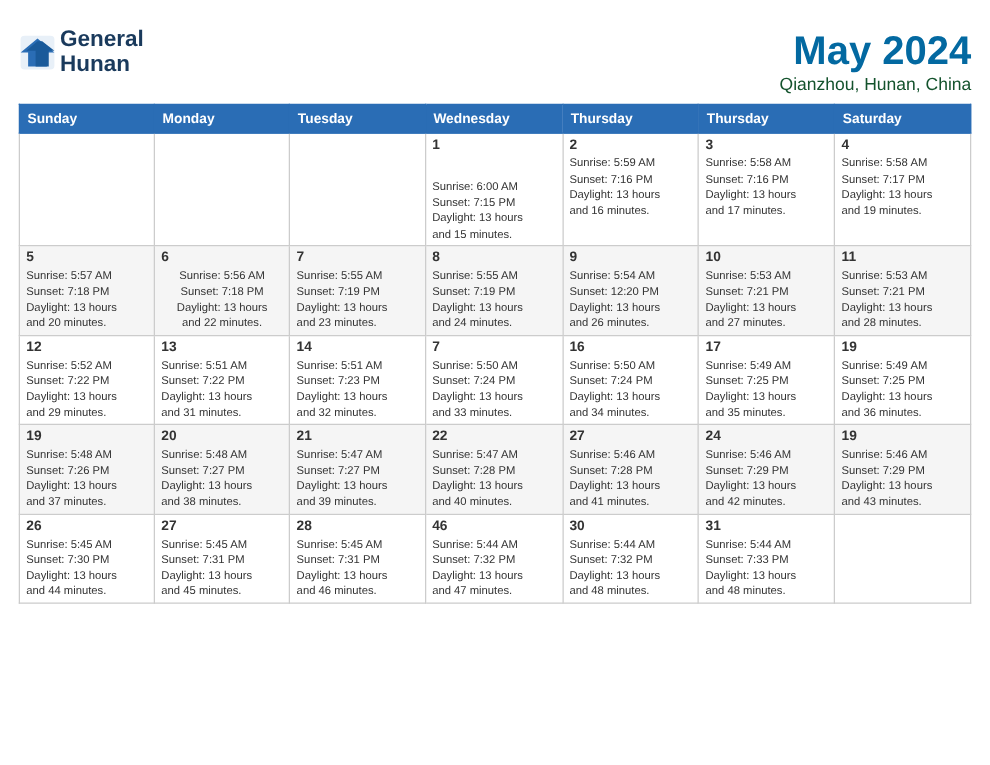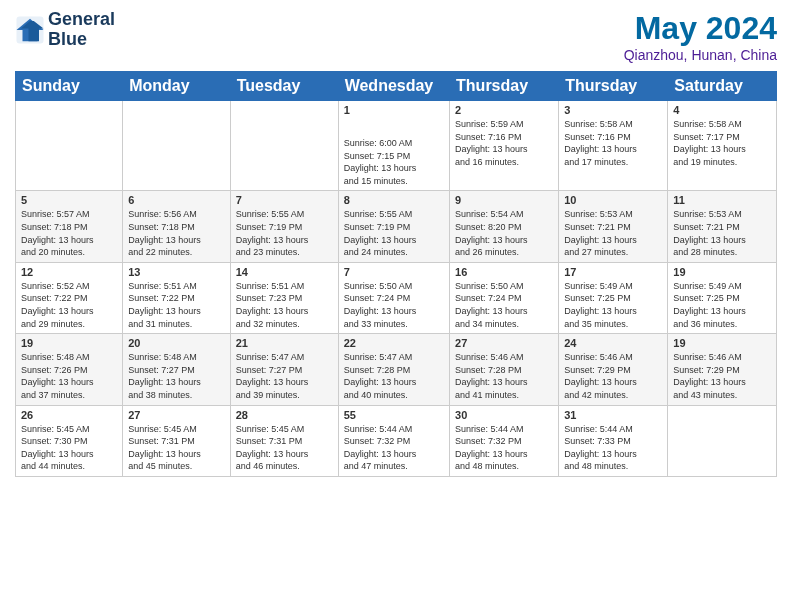--- a/index.html
+++ b/index.html
@@ -6,21 +6,21 @@
     body {
       font-family: Arial, sans-serif;
       background: #fff;
       width: 792px;
       height: 612px;
       overflow: hidden;
     }
     .page {
       width: 792px;
       height: 612px;
-      padding: 10px 15px;
+      padding: 22px 15px;
     }
     .header {
       display: flex;
       justify-content: space-between;
       align-items: flex-start;
       margin-bottom: 8px;
     }
     .logo {
       display: flex;
       align-items: center;
@@ -39,33 +39,33 @@
     .title-block {
       text-align: right;
     }
     .month-year {
       font-size: 32px;
       font-weight: bold;
       color: #0369a1;
     }
     .location {
       font-size: 14px;
-      color: #4c1d95;
+      color: #14532d;
     }
     .calendar {
       width: 100%;
       border-collapse: collapse;
       font-size: 9.5px;
     }
     .calendar th {
       background: #2a6db5;
       color: #fff;
       text-align: left;
       padding: 5px 6px;
-      font-size: 16px;
+      font-size: 11px;
       border: 1px solid #2a6db5;
     }
     .calendar td {
       border: 1px solid #ccc;
       vertical-align: top;
       padding: 3px 5px;
       width: 113px;
       min-height: 75px;
       background: #fff;
     }
@@ -97,21 +97,21 @@
 <div class="page">
   <div class="header">
     <div class="logo">
       <svg class="logo-icon" viewBox="0 0 40 40">
         <rect x="2" y="2" width="36" height="36" rx="4" fill="#e8f0f8"></rect>
         <polygon points="20,5 38,20 30,20 30,35 10,35 10,20 2,20" fill="#2a6db5"></polygon>
         <polygon points="25,8 38,18 32,18 32,35 18,35 18,18 8,18 20,8" fill="#1a5a9a"></polygon>
       </svg>
       <div class="logo-text">
         <div>General</div>
-        <div>Blue</div>
+        <div>Hunan</div>
       </div>
     </div>
     <div class="title-block">
       <div class="month-year">May 2024</div>
       <div class="location">Qianzhou, Hunan, China</div>
     </div>
   </div>
 
   <table class="calendar">
     <thead>
@@ -162,21 +162,21 @@
         <tr>
           <td>
             <span class="day-num">5</span>
             <div class="day-info" style="white-space: pre-line;">Sunrise: 5:57 AM
 Sunset: 7:18 PM
 Daylight: 13 hours
 and 20 minutes.</div>
           </td>
           <td>
             <span class="day-num">6</span>
-            <div class="day-info" style="white-space: pre-line;">Sunrise: 5:56 AM
+            <div class="day-info" style="white-space: pre-line; text-align: center;">Sunrise: 5:56 AM
 Sunset: 7:18 PM
 Daylight: 13 hours
 and 22 minutes.</div>
           </td>
           <td>
             <span class="day-num">7</span>
             <div class="day-info" style="white-space: pre-line;">Sunrise: 5:55 AM
 Sunset: 7:19 PM
 Daylight: 13 hours
 and 23 minutes.</div>
@@ -184,21 +184,21 @@
           <td>
             <span class="day-num">8</span>
             <div class="day-info" style="white-space: pre-line;">Sunrise: 5:55 AM
 Sunset: 7:19 PM
 Daylight: 13 hours
 and 24 minutes.</div>
           </td>
           <td>
             <span class="day-num">9</span>
             <div class="day-info" style="white-space: pre-line;">Sunrise: 5:54 AM
-Sunset: 8:20 PM
+Sunset: 12:20 PM
 Daylight: 13 hours
 and 26 minutes.</div>
           </td>
           <td>
             <span class="day-num">10</span>
             <div class="day-info" style="white-space: pre-line;">Sunrise: 5:53 AM
 Sunset: 7:21 PM
 Daylight: 13 hours
 and 27 minutes.</div>
           </td>
@@ -328,21 +328,21 @@
 and 45 minutes.</div>
           </td>
           <td>
             <span class="day-num">28</span>
             <div class="day-info" style="white-space: pre-line;">Sunrise: 5:45 AM
 Sunset: 7:31 PM
 Daylight: 13 hours
 and 46 minutes.</div>
           </td>
           <td>
-            <span class="day-num">55</span>
+            <span class="day-num">46</span>
             <div class="day-info" style="white-space: pre-line;">Sunrise: 5:44 AM
 Sunset: 7:32 PM
 Daylight: 13 hours
 and 47 minutes.</div>
           </td>
           <td>
             <span class="day-num">30</span>
             <div class="day-info" style="white-space: pre-line;">Sunrise: 5:44 AM
 Sunset: 7:32 PM
 Daylight: 13 hours

